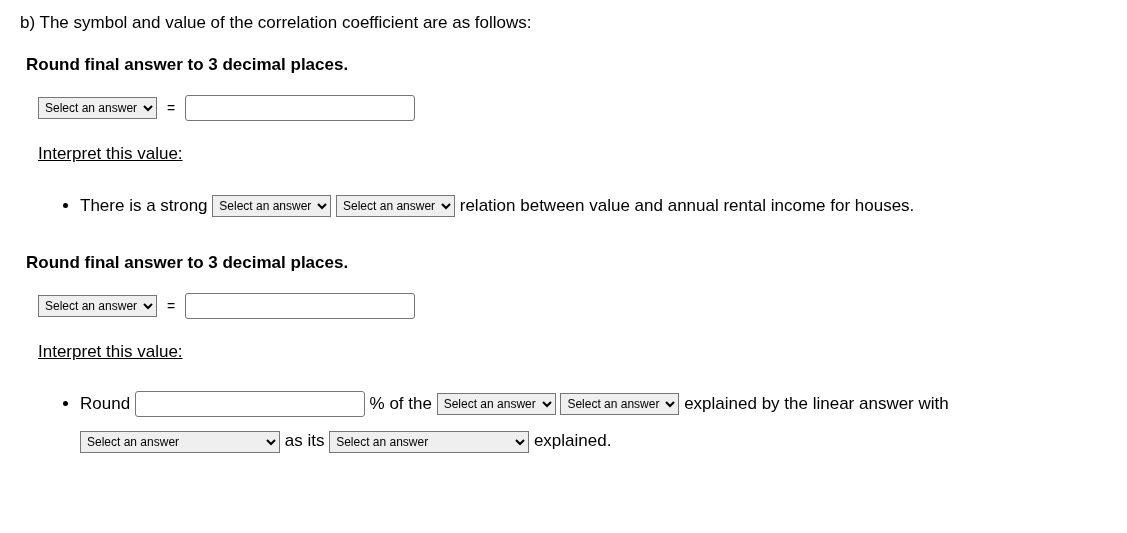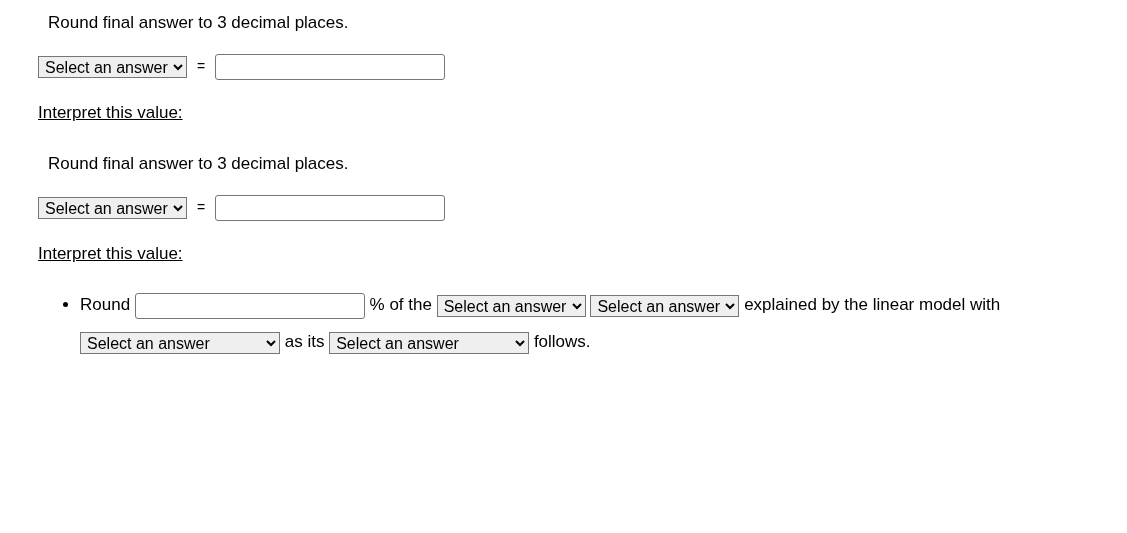--- a/index.html
+++ b/index.html
@@ -15,22 +15,23 @@
       padding: 10px 20px;
       line-height: 1.5;
     }
     .section {
       margin-bottom: 26px;
     }
     .section-title {
       margin-bottom: 16px;
     }
     .sub-text {
-      margin-left: 28px;
+      margin-left: 6px;
       margin-bottom: 18px;
+      font-weight: bold;
     }
     .input-row {
       margin-left: 18px;
       margin-bottom: 20px;
       display: flex;
       align-items: center;
       gap: 8px;
     }
     .interpret-label {
       margin-left: 18px;
@@ -43,21 +44,21 @@
     }
     li {
       margin-bottom: 10px;
       line-height: 2;
     }
     .inline-flow {
       line-height: 2.2;
     }
     select {
       font-family: Arial, sans-serif;
-      font-size: 16px;
+      font-size: 12px;
       padding: 1px 2px;
       border: 1px solid #767676;
       background: #efefef;
       height: 22px;
       vertical-align: middle;
     }
     select.wide {
       min-width: 200px;
     }
     input[type="text"] {
@@ -73,32 +74,45 @@
     .equals {
       font-family: Arial, sans-serif;
       font-size: 14px;
       margin: 0 2px;
     }
   </style>
 </head>
 <body>
 
 <div class="section">
+  <div class="section-title">b) The symbol and value of the correlation coefficient are as follows:</div>
   <div class="sub-text">Round final answer to 3 decimal places.</div>
 
   <div class="input-row">
     <select>
       <option>Select an answer</option>
     </select>
     <span class="equals">=</span>
     <input type="text" style="">
   </div>
 
   <div class="interpret-label">Interpret this value:</div>
 
+  <ul>
+    <li class="inline-flow">
+      <span>There is a strong </span>
+      <select>
+        <option>Select an answer</option>
+      </select>
+      <select>
+        <option>Select an answer</option>
+      </select>
+      <span> relation between value and annual rental income for houses.</span>
+    </li>
+  </ul>
 </div>
 
 <div class="section">
   <div class="sub-text">Round final answer to 3 decimal places.</div>
 
   <div class="input-row">
     <select>
       <option>Select an answer</option>
     </select>
     <span class="equals">=</span>
@@ -111,24 +125,24 @@
     <li class="inline-flow">
       <span>Round </span>
       <input type="text" style="">
       <span> % of the </span>
       <select>
         <option>Select an answer</option>
       </select>
       <select>
         <option>Select an answer</option>
       </select>
-      <span> explained by the linear model with </span>
+      <span> explained by the linear answer with </span>
       <select class="wide">
         <option>Select an answer</option>
       </select>
       <span> as its </span>
       <select class="wide">
         <option>Select an answer</option>
       </select>
-      <span> follows.</span>
+      <span> explained.</span>
     </li>
   </ul>
 </div>
 
 </body></html>

